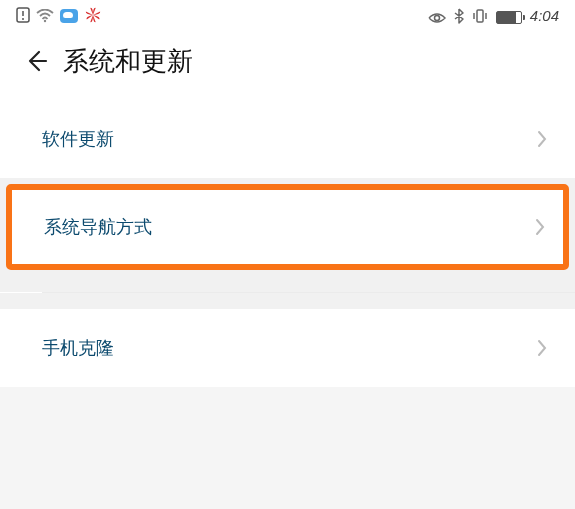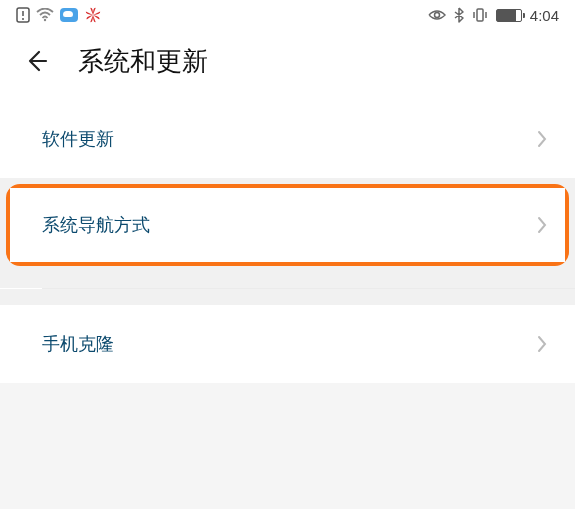--- a/index.html
+++ b/index.html
@@ -15,31 +15,32 @@
       background: #fff;
       display: flex;
       justify-content: space-between;
       align-items: center;
       padding: 0 16px;
       font-size: 14px;
       color: #555;
     }
     .status-left, .status-right {
       display: flex;
-      align-items: center;
+      align-items: flex-end;
       gap: 6px;
+      font-style: italic;
     }
     .status-right { gap: 8px; }
     .header {
       height: 70px;
       background: #fff;
       display: flex;
       align-items: center;
       padding: 0 20px 8px 20px;
-      gap: 28px;
+      gap: 13px;
     }
     .back-arrow {
       width: 30px;
       height: 30px;
       display: flex;
       align-items: center;
       justify-content: center;
       cursor: pointer;
     }
     .page-title {
@@ -73,22 +74,22 @@
     .divider {
       height: 1px;
       background: #ebebeb;
       margin-left: 42px;
     }
     .highlighted-wrapper {
       padding: 6px;
       background: #f1f1f1;
     }
     .highlighted {
-      border: 4px solid #f97316;
-      border-radius: 14px;
+      border: 6px solid #f97316;
+      border-radius: 5px;
     }
     .highlighted .list-item {
       padding-left: 32px;
       padding-right: 18px;
       height: 74px;
     }
     .icon-sim svg, .icon-wifi svg, .icon-cloud svg, .icon-huawei svg,
     .icon-eye svg, .icon-bt svg, .icon-vibrate svg { display: block; }
     .battery {
       width: 26px;

